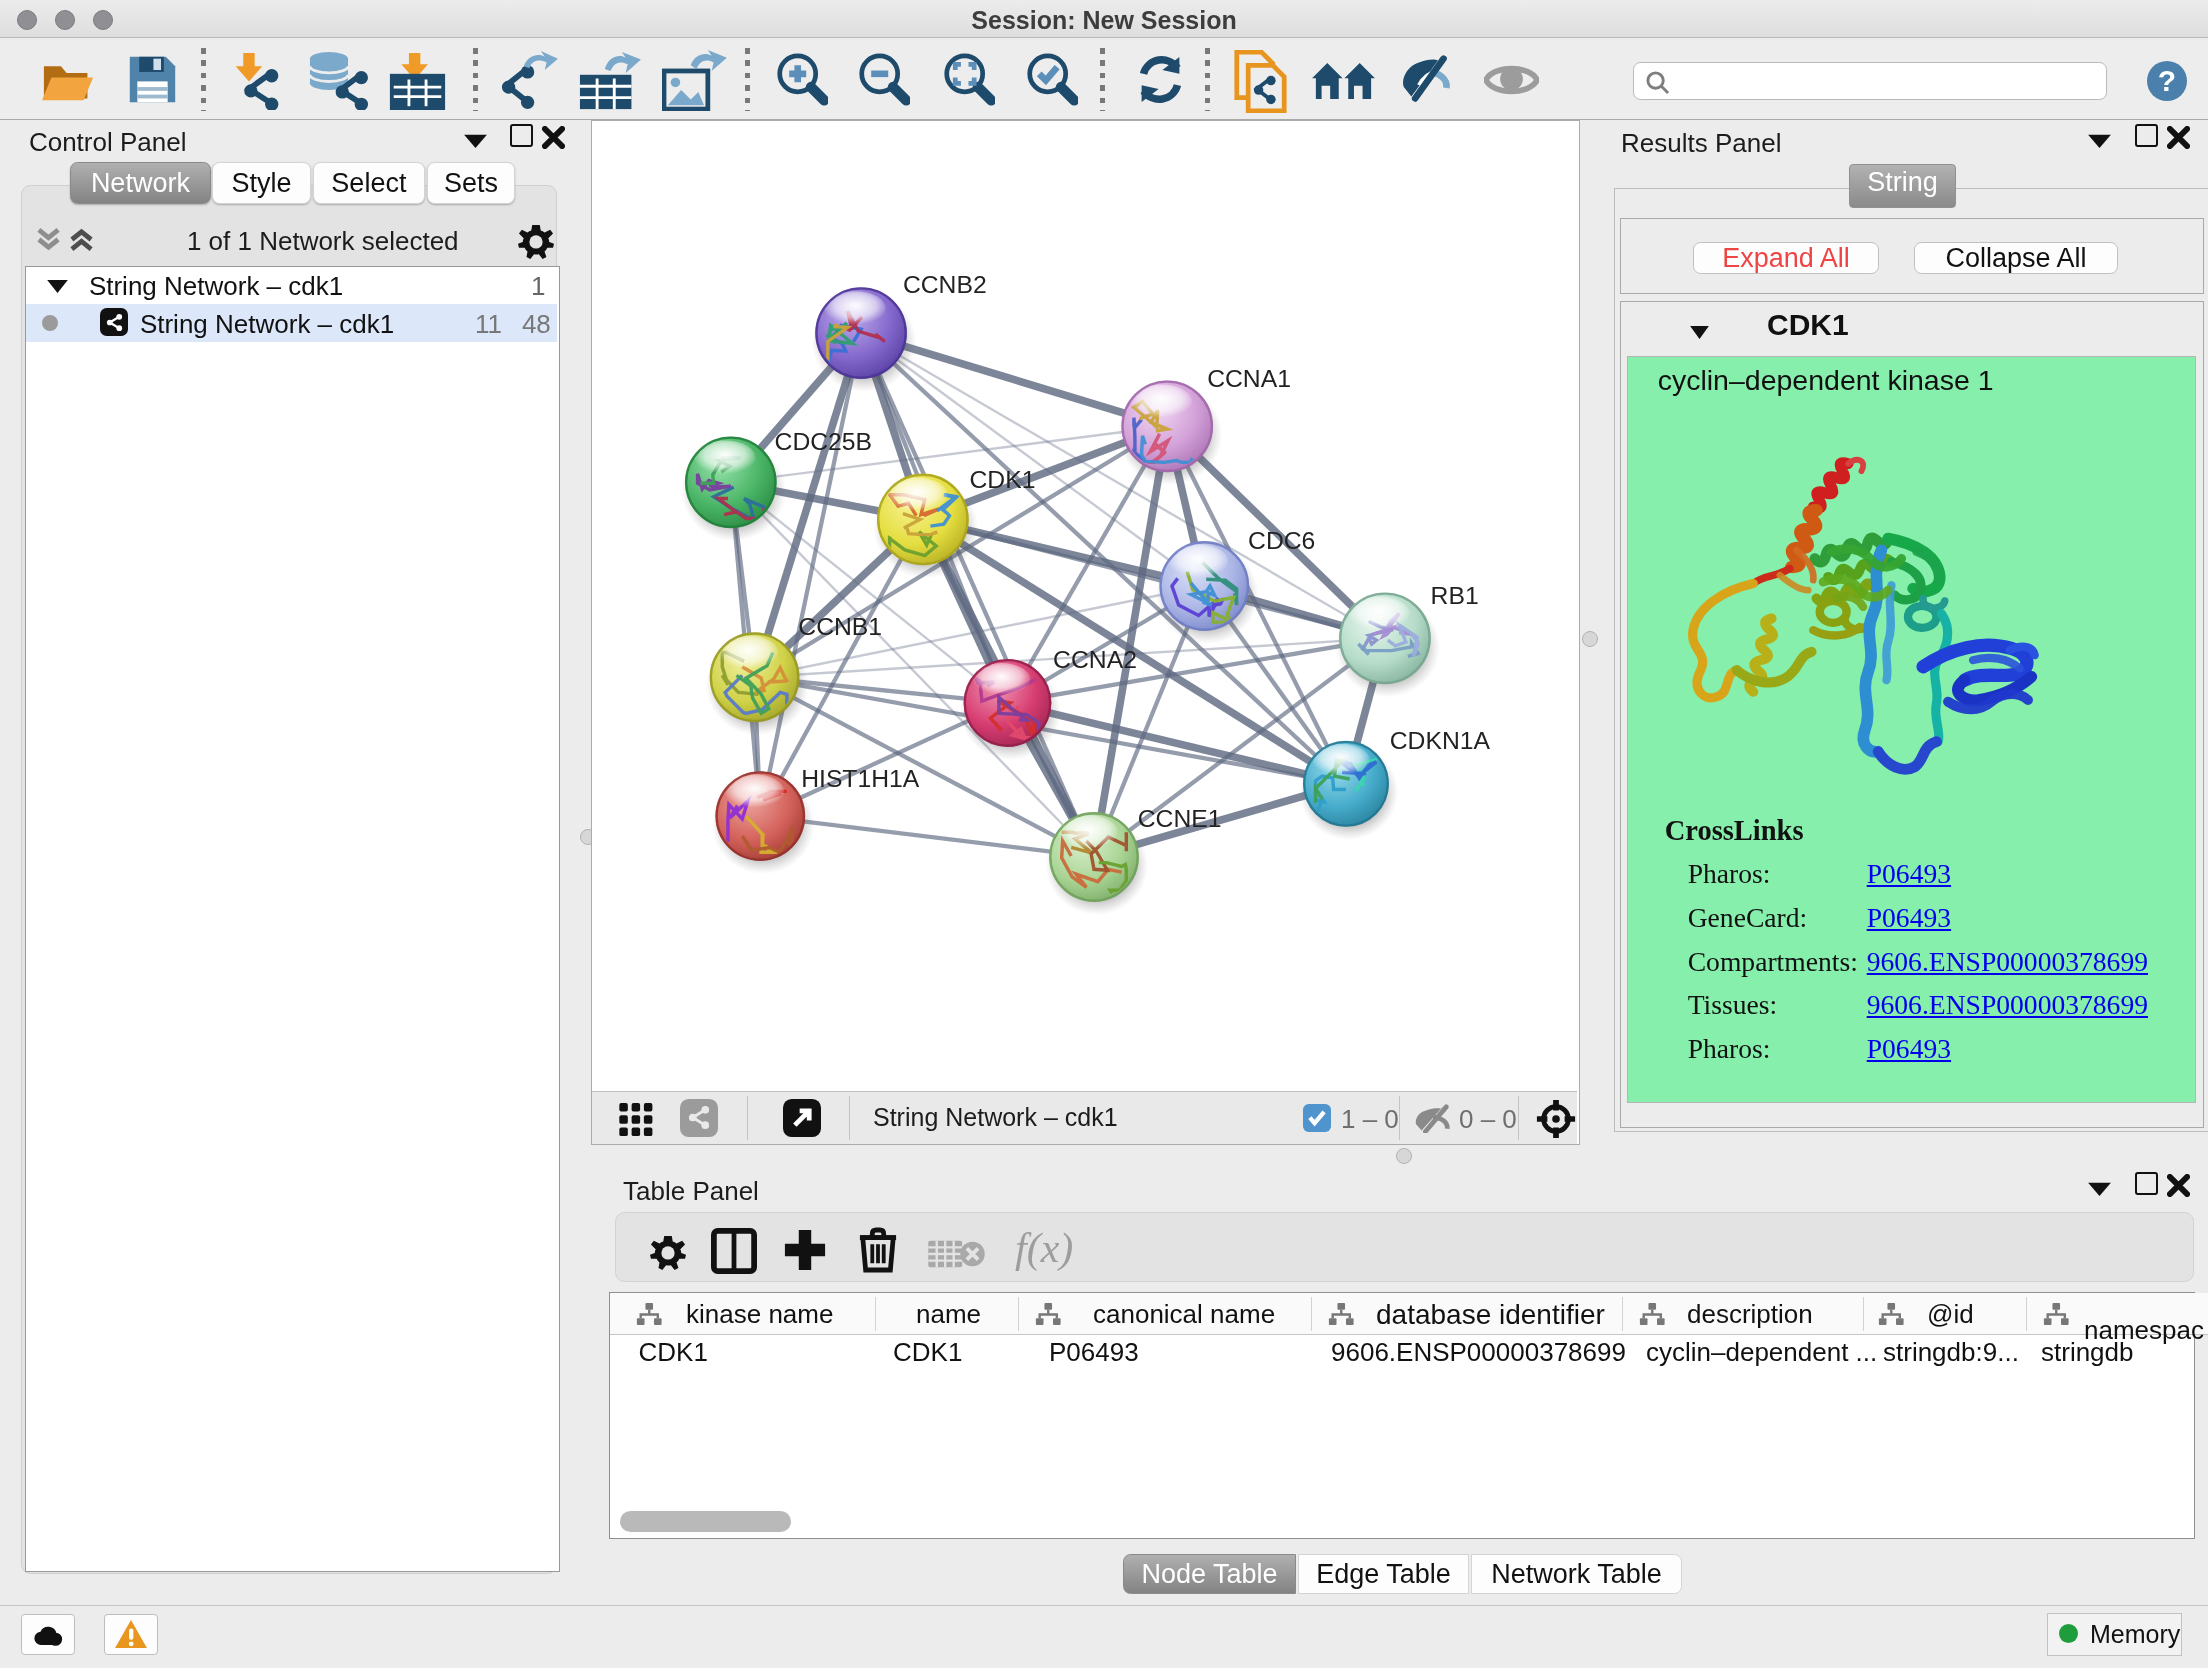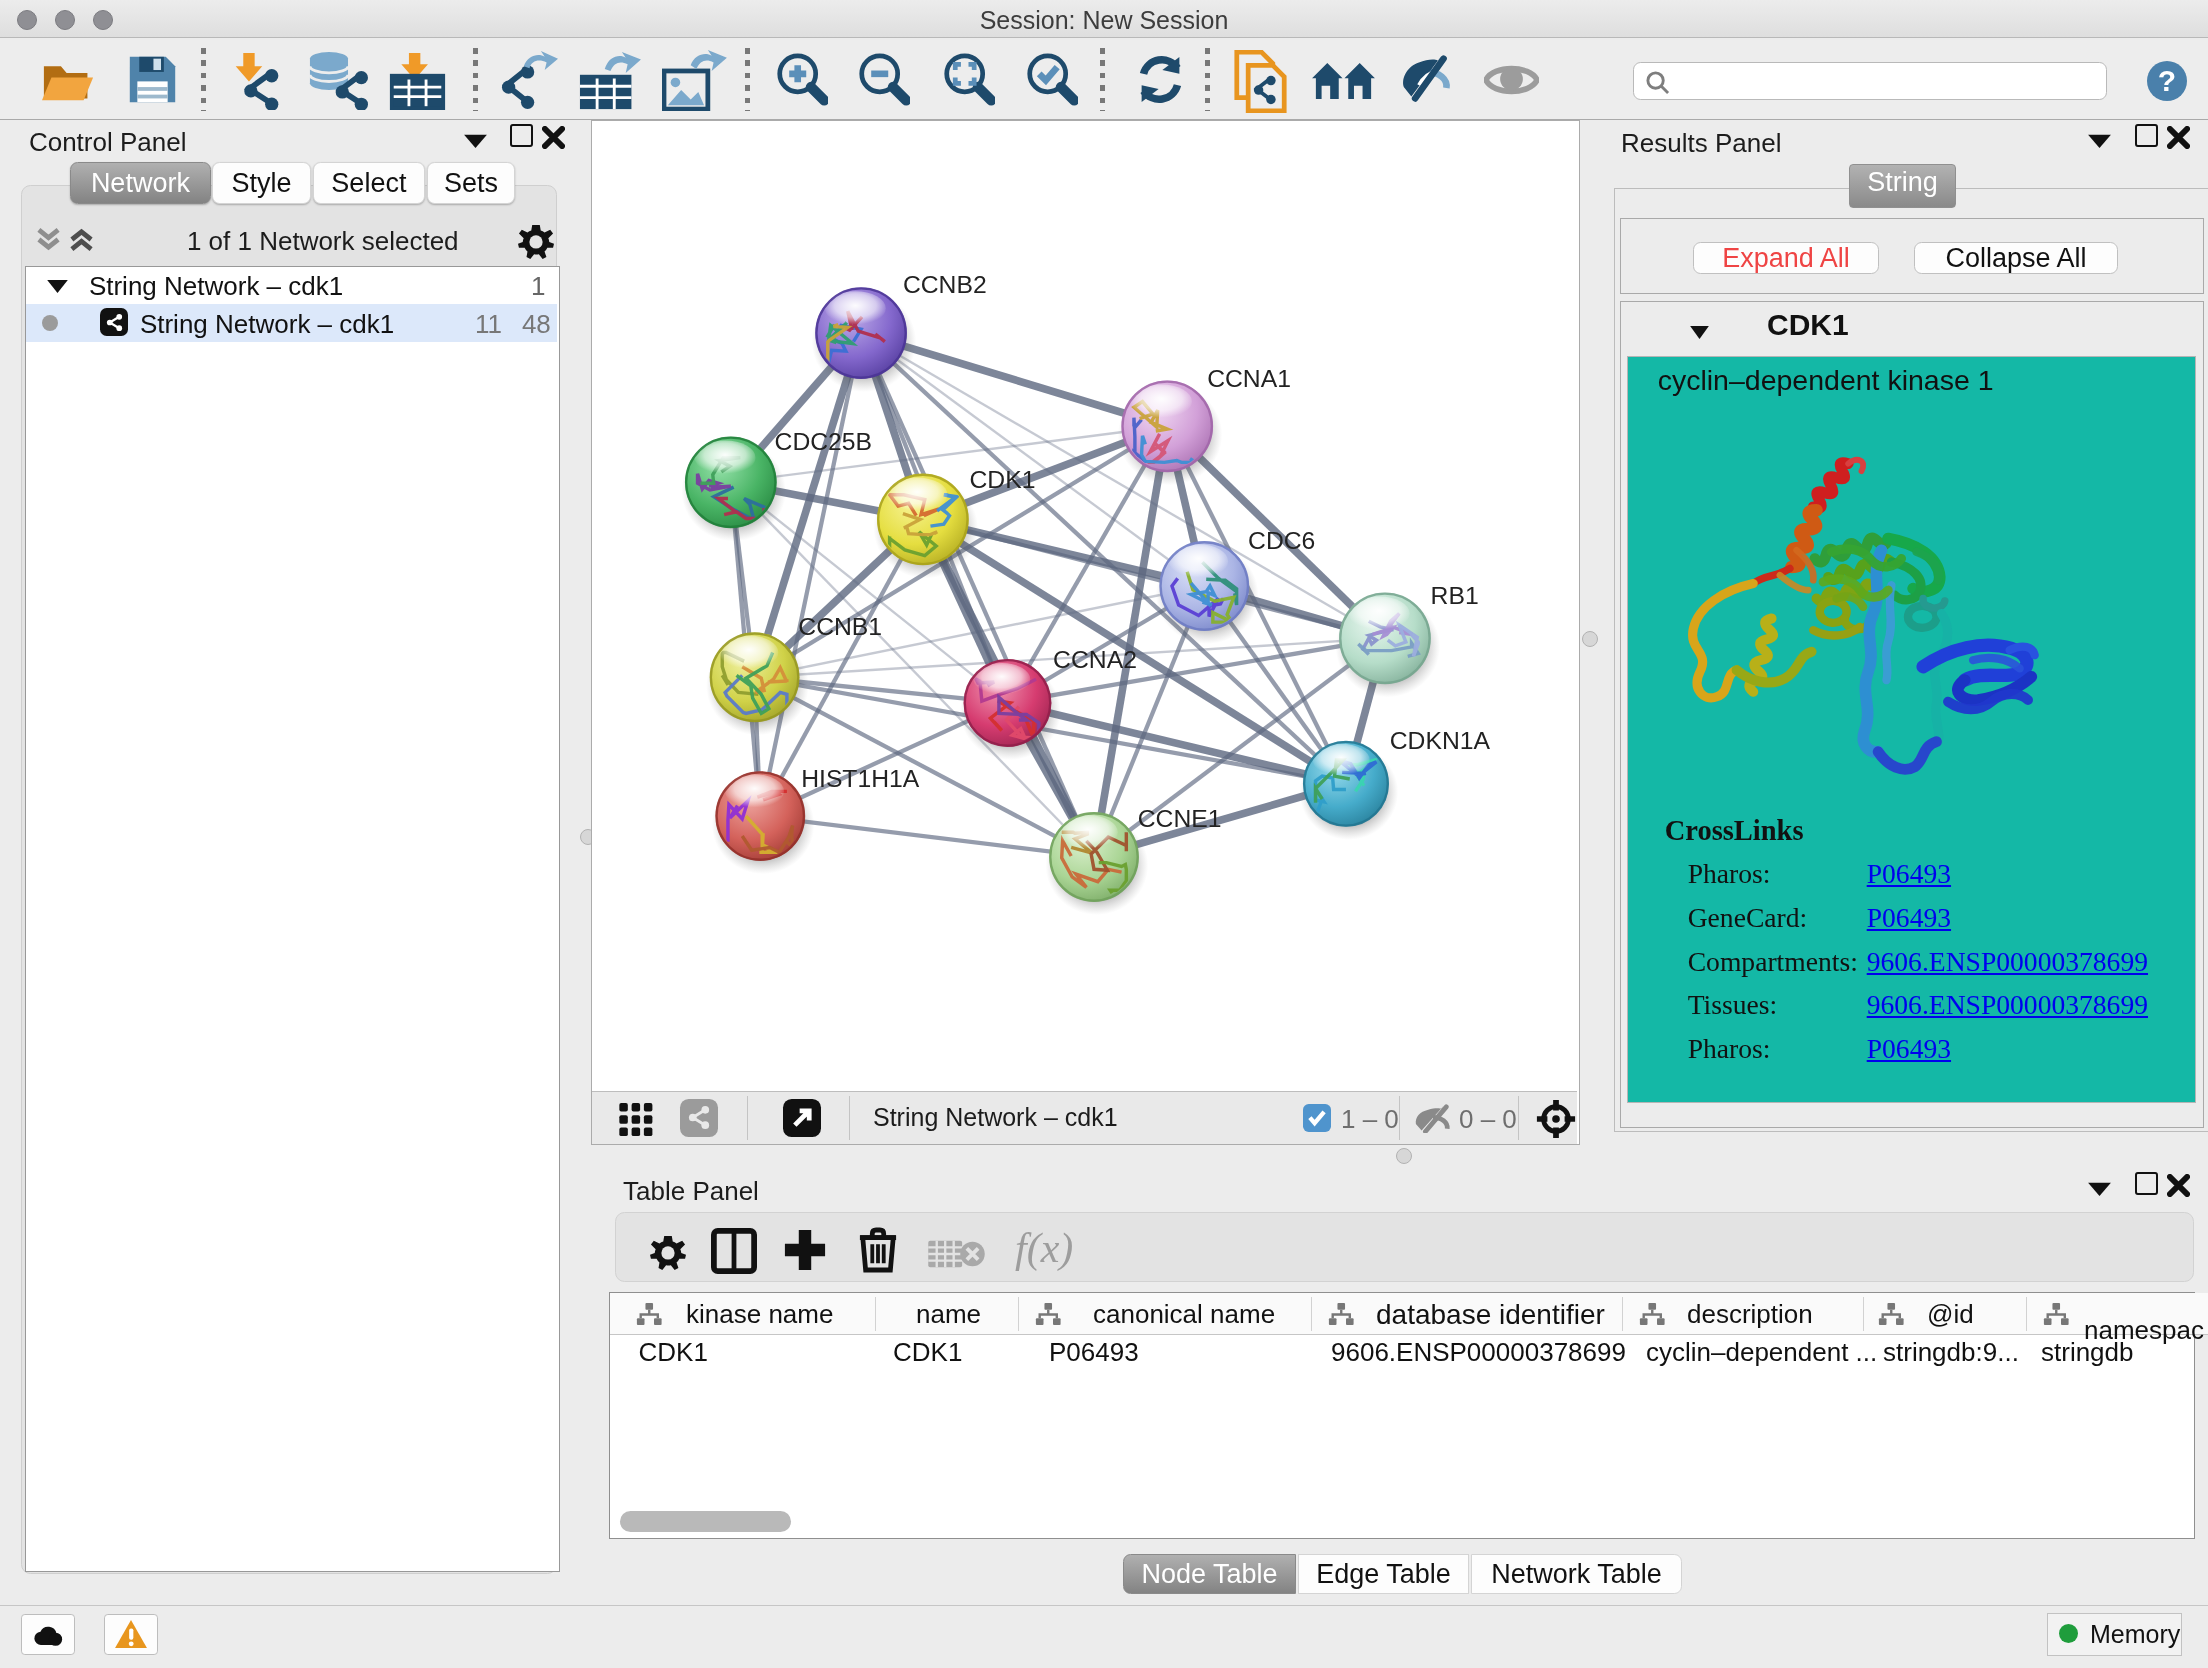--- a/index.html
+++ b/index.html
@@ -4,21 +4,21 @@
 * { margin:0; padding:0; box-sizing:border-box; }
 html,body { width:2208px; height:1668px; overflow:hidden; }
 body { background:#ececec; font-family:"Liberation Sans", sans-serif; position:relative; }
 
 
 #titlebar { position:absolute; left:0; top:0; width:2208px; height:38px;
   background:linear-gradient(#ececec,#dedede); border-bottom:1.9px solid #b8b8b8; }
 .tl { position:absolute; top:9.5px; width:20px; height:20px; border-radius:50%;
   background:#8f8f94; border:1px solid #7c7c81; }
 #title { position:absolute; top:5.7px; left:0; width:2208px; text-align:center;
-  font-size:25px; font-weight:normal; color:#3d3d3d; }
+  font-size:25px; font-weight:bold; color:#3d3d3d; }
 
 
 #toolbar { position:absolute; left:0; top:40px; width:2208px; height:80px; background:#ededed;
   border-bottom:1.9px solid #a9a9a9; }
 .tsep { position:absolute; top:7.6px; height:63px; width:4.8px; background-image:repeating-linear-gradient(#787878 0 5.7px, rgba(0,0,0,0) 5.7px 12.4px); }
 .ticon { position:absolute; top:0; }
 
 
 .phead { font-size:26px; color:#1c1c1c; }
 .pctl { position:absolute; color:#111; }
@@ -607,21 +607,21 @@
   <div style="position:absolute; left:39px; top:98px; width:584px; height:76px; border:1.9px solid #a9a9a9;">
     <div style="position:absolute; left:72px; top:23px; width:186px; height:32px; background:#fdfdfd; border:1.9px solid #c0c0c0; border-radius:7.6px; font-size:27px; text-align:center; line-height:30px; color:#ef4444;">Expand All</div>
     <div style="position:absolute; left:293px; top:23px; width:204px; height:32px; background:#fdfdfd; border:1.9px solid #c0c0c0; border-radius:7.6px; font-size:27px; text-align:center; line-height:30px; color:#111;">Collapse All</div>
   </div>
 
   <div style="position:absolute; left:39px; top:181px; width:584px; height:827px; border:1.9px solid #a9a9a9;">
     <svg style="position:absolute; left:68px; top:23px;" width="21" height="15" viewBox="0 0 22 16">
         <path d="M1 1 L21 1 L11 15 Z" fill="#111"></path>
       </svg>
     <div style="position:absolute; left:146px; top:5.7px; font-size:30px; font-weight:bold; color:#111;">CDK1</div>
-    <div style="position:absolute; left:5.7px; top:54px; width:569px; height:747px; background:#14b8a6; border:1.9px solid #b5b5b5;">
+    <div style="position:absolute; left:5.7px; top:54px; width:569px; height:747px; background:#86efac; border:1.9px solid #b5b5b5;">
       <div style="position:absolute; left:30px; top:6.7px; font-size:28.5px; color:#111;">cyclin–dependent kinase 1</div>
       <svg style="position:absolute; left:43px; top:95px;" width="371" height="333" viewBox="0 0 440 400">
           <path d="M210 14 Q195 9 203 23 Q211 36 196 31 Q181 26 189 40 Q197 54 182 49 Q167 44 175 57 Q183 71 168 66" fill="none" stroke="#cf1f1f" stroke-width="13" stroke-linecap="round" opacity="1.0"></path>
           <path d="M210 14 C221 5 233 10 226 23" fill="none" stroke="#d84040" stroke-width="7" stroke-linecap="round" opacity="1.0"></path>
           <path d="M172 70 Q156 70 167 81 Q178 93 162 93 Q146 92 157 104 Q168 116 152 115 Q136 115 147 127 Q158 138 142 138" fill="none" stroke="#cf5a14" stroke-width="15" stroke-linecap="round" opacity="1.0"></path>
           <path d="M140 140 C124 150 108 148 96 158" fill="none" stroke="#cc2a1a" stroke-width="9" stroke-linecap="round" opacity="1.0"></path>
           <path d="M96 158 C60 166 30 186 24 212 C18 238 44 240 32 264 C22 284 36 300 52 294 C70 288 60 268 76 262" fill="none" stroke="#d8a51a" stroke-width="11" stroke-linecap="round" opacity="1.0"></path>
           <path d="M118 200 Q104 203 115 213 Q126 222 112 225 Q98 228 109 238 Q120 247 105 250 Q91 253 102 263 Q113 272 99 275 Q85 279 96 288" fill="none" stroke="#b8b018" stroke-width="12" stroke-linecap="round" opacity="1.0"></path>
           <path d="M76 262 C92 276 116 282 134 272 C152 262 150 244 166 240" fill="none" stroke="#98a816" stroke-width="12" stroke-linecap="round" opacity="1.0"></path>
           <path d="M170 128 Q179 138 183 125 Q186 111 195 121 Q205 131 208 118 Q211 104 220 114 Q230 124 233 111 Q236 98 245 107 Q255 117 258 104" fill="none" stroke="#2f9e3a" stroke-width="13" stroke-linecap="round" opacity="1.0"></path>

